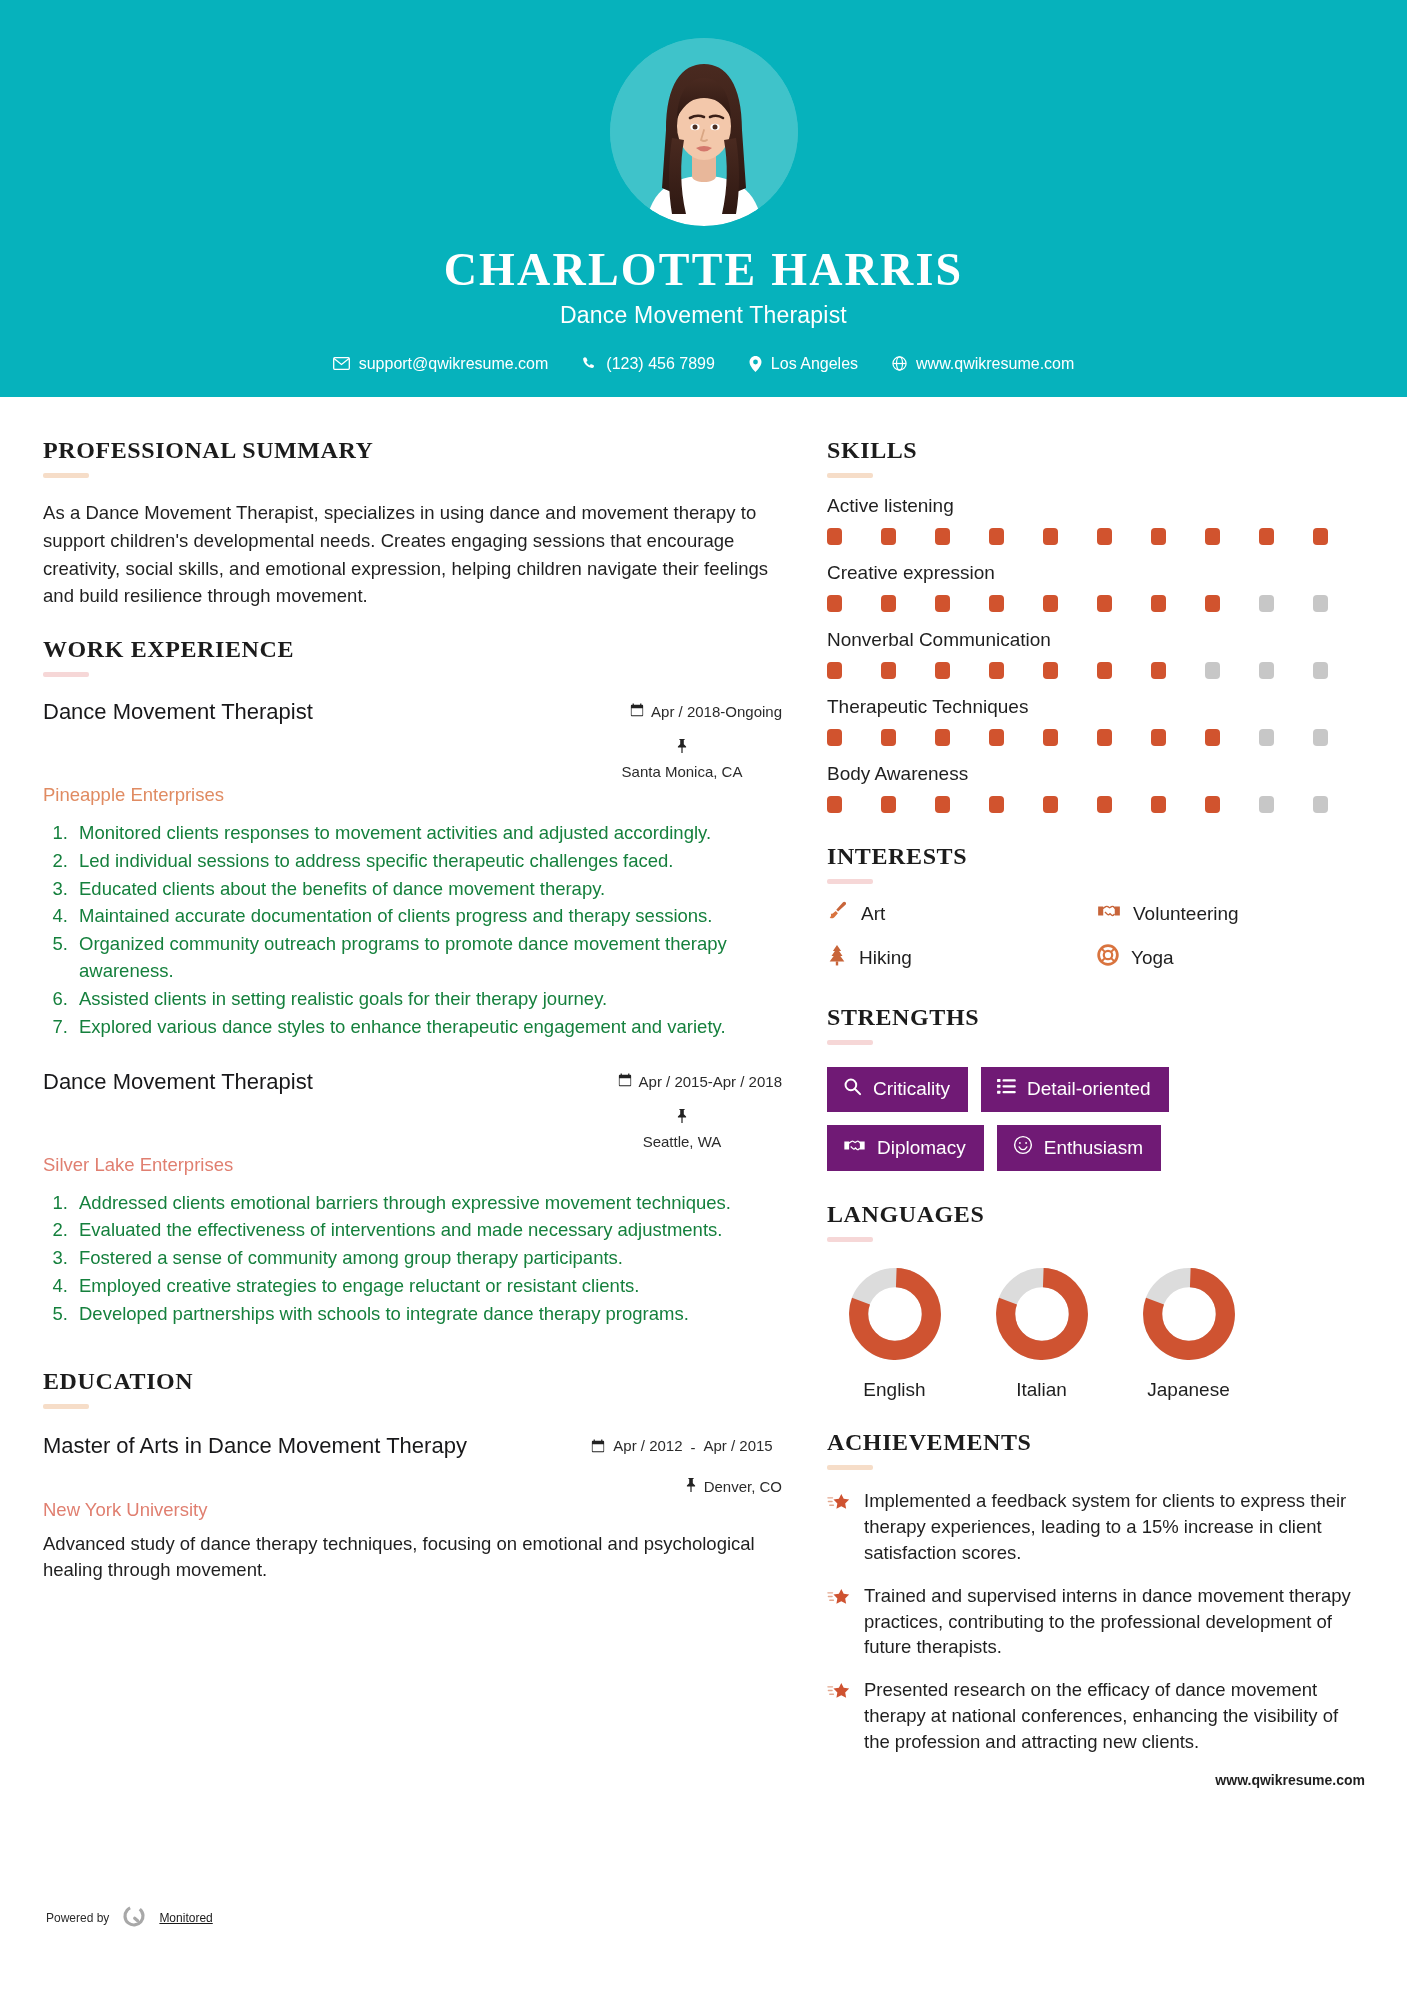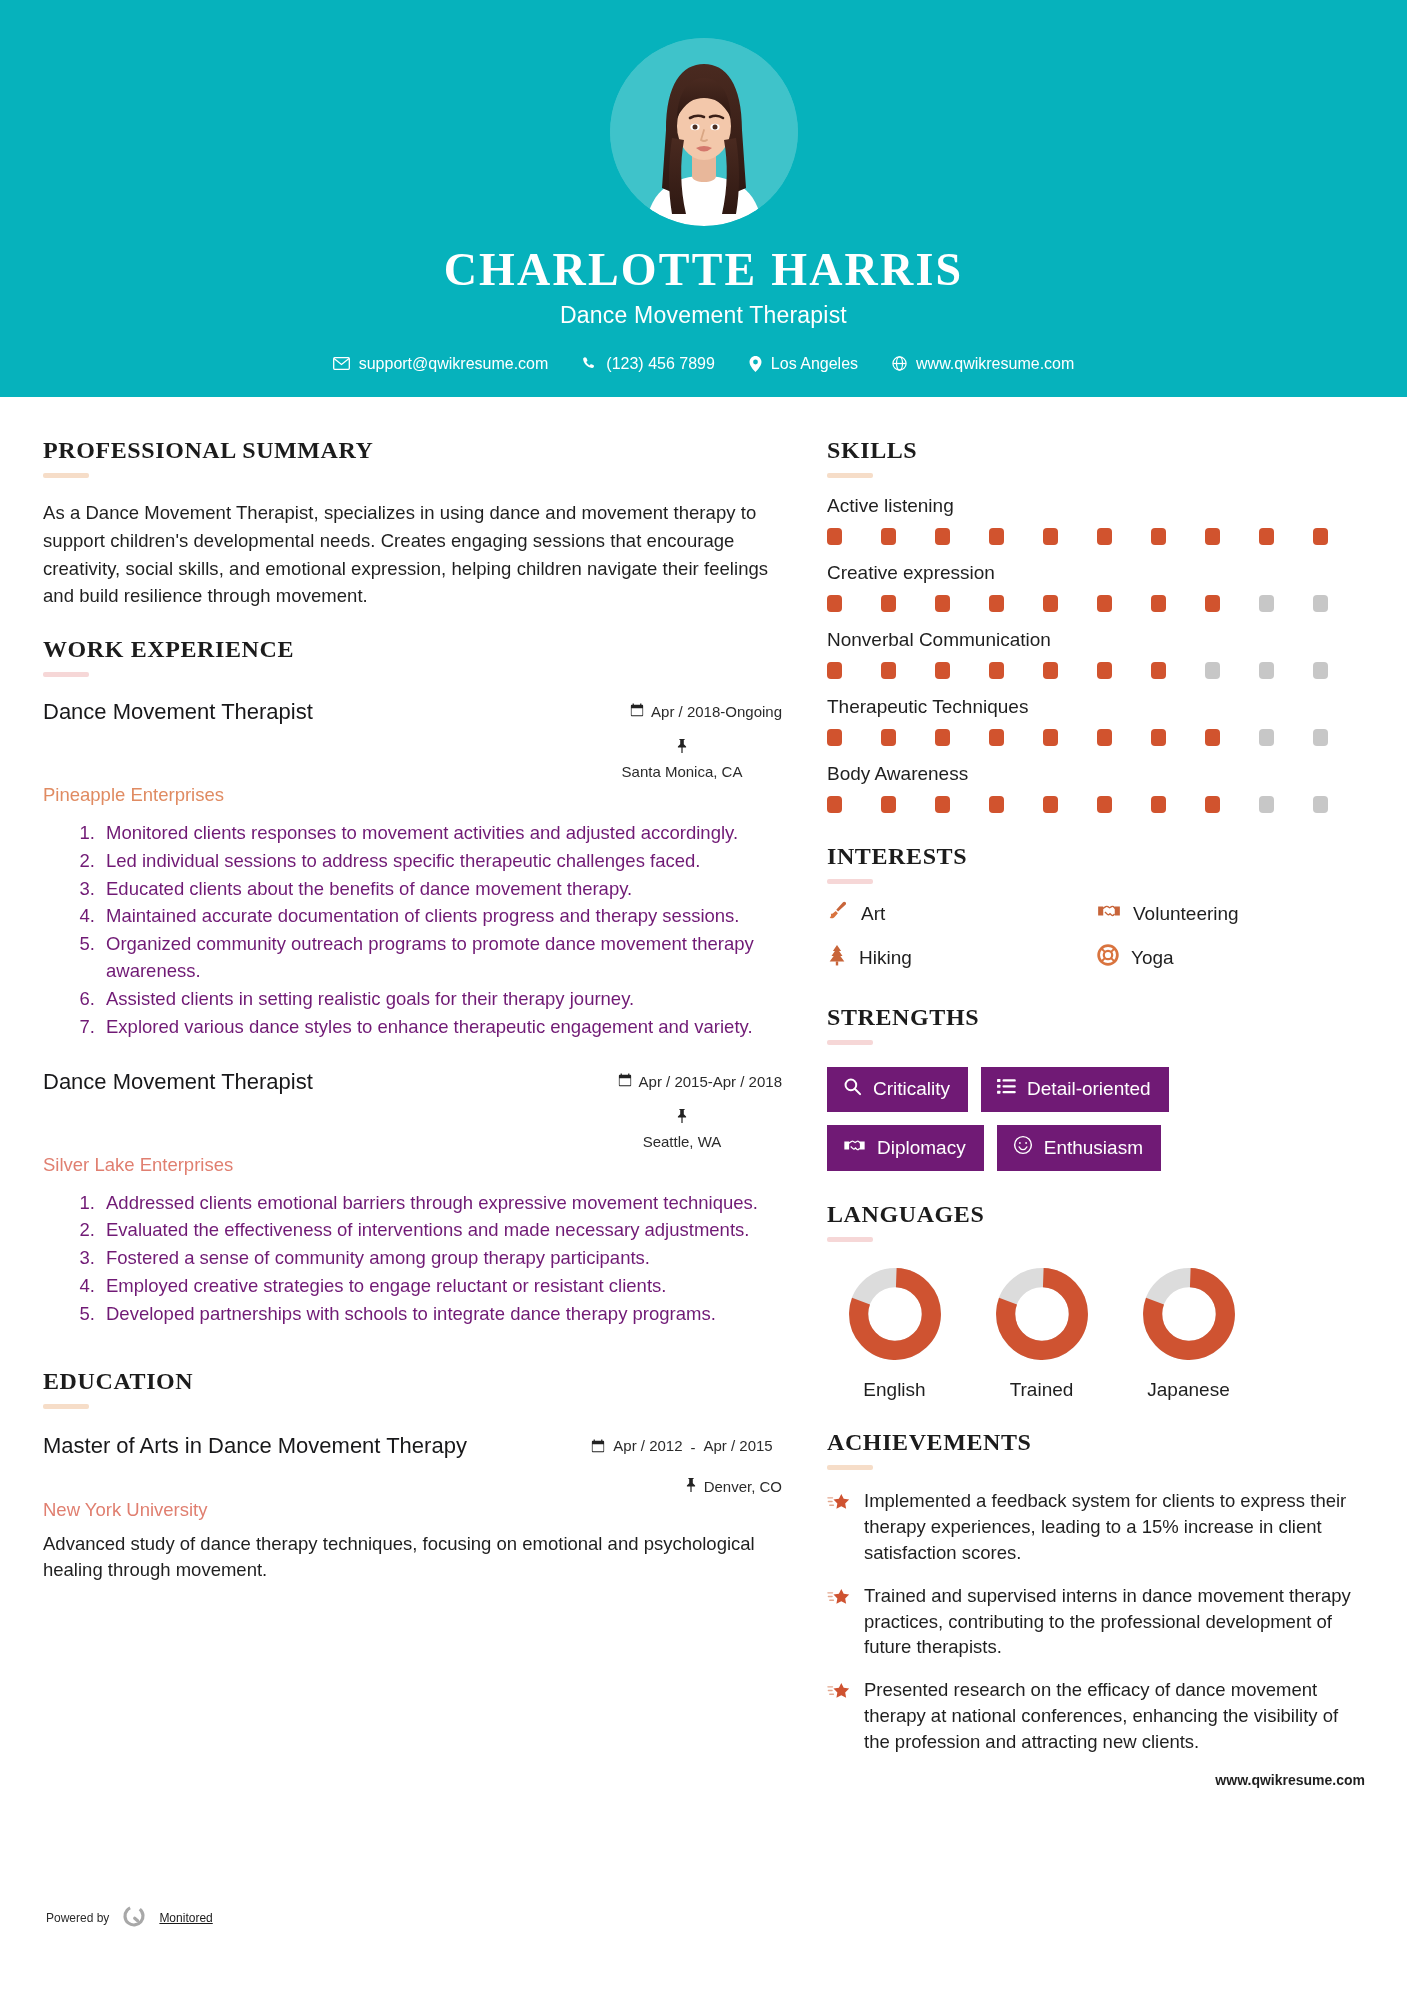--- a/index.html
+++ b/index.html
@@ -87,24 +87,23 @@
   .job-meta { text-align: right; font-size: 15px; color: #2b2b2b; padding-top: 4px; min-width: 200px; }
   .job-meta .m-line { display: flex; align-items: center; justify-content: flex-end; gap: 7px; white-space: nowrap; }
   .job-meta .m-line + .m-line { margin-top: 19px; flex-direction: column; }
   .job-company { font-size: 18.5px; color: #e08b62; margin-top: 4px; }
   .job-company.rose { color: #e07f70; }
 
   ol.bullets { margin: 14px 0 0 0; padding-left: 30px; }
   ol.bullets li {
     font-size: 18.5px;
     line-height: 1.45;
-    color: #701a75;
+    color: #15803d;
     margin-bottom: 1px;
     padding-left: 6px;
-    margin-left: 27px;
   }
 
   .edu-desc { font-size: 18.5px; line-height: 1.45; color: #1f1f1f; margin-top: 10px; }
   .edu-meta-dates { display: flex; align-items: flex-start; gap: 8px; justify-content: center; }
   .edu-date-block { font-size: 15px; line-height: 1.2; text-align: left; }
   .edu-dash { padding-top: 2px; }
 
   
   .skill-name { font-size: 19px; color: #1f1f1f; margin-top: 17px; }
   .dots { display: flex; gap: 0; margin-top: 11px; }
@@ -581,21 +580,21 @@
             <circle class="donut-arc" cx="21" cy="21" r="15.9" fill="none" stroke="#cf5331" stroke-width="8.4" stroke-dasharray="80 20" transform="rotate(-88 21 21)"></circle>
           </svg>
           <div class="lang-label">English</div>
         </div>
 
         <div class="lang">
           <svg width="96" height="96" viewBox="0 0 42 42">
             <circle cx="21" cy="21" r="15.9" fill="none" stroke="#dcdcdc" stroke-width="8.4"></circle>
             <circle class="donut-arc" cx="21" cy="21" r="15.9" fill="none" stroke="#cf5331" stroke-width="8.4" stroke-dasharray="80 20" transform="rotate(-88 21 21)"></circle>
           </svg>
-          <div class="lang-label">Trained</div>
+          <div class="lang-label">Italian</div>
         </div>
 
         <div class="lang">
           <svg width="96" height="96" viewBox="0 0 42 42">
             <circle cx="21" cy="21" r="15.9" fill="none" stroke="#dcdcdc" stroke-width="8.4"></circle>
             <circle class="donut-arc" cx="21" cy="21" r="15.9" fill="none" stroke="#cf5331" stroke-width="8.4" stroke-dasharray="80 20" transform="rotate(-88 21 21)"></circle>
           </svg>
           <div class="lang-label">Japanese</div>
         </div>
       </div>

